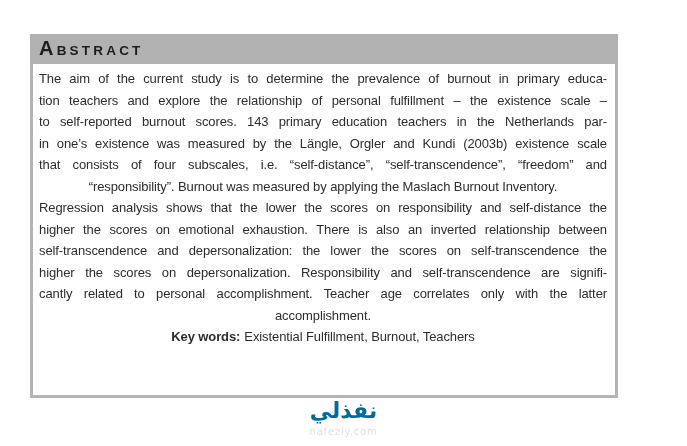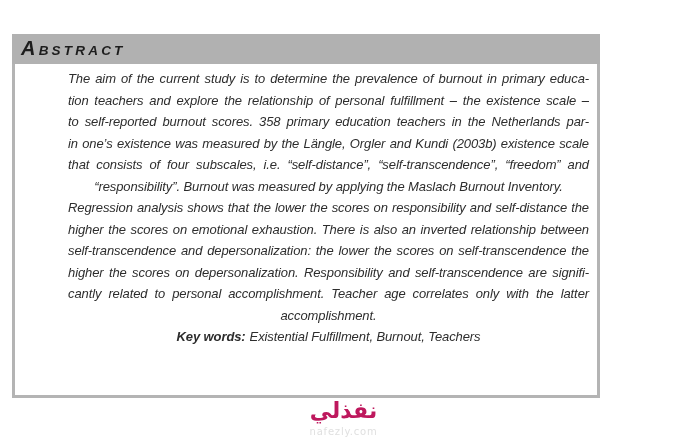--- a/index.html
+++ b/index.html
@@ -6,23 +6,22 @@
   html, body {
     width: 687px; height: 446px;
     background: #ffffff;
     overflow: hidden;
     font-family: "Liberation Sans", "DejaVu Sans", sans-serif;
   }
   .page { position: relative; width: 687px; height: 446px; background: #ffffff; }
 
   .abstract-panel {
     position: absolute;
-    left: 12px; top: 34px;
+    left: 30px; top: 34px;
     width: 588px;
-    font-style: italic;
   }
   .abstract-header {
     height: 30px;
     background: #b1b1b1;
     display: flex;
     align-items: center;
     padding-left: 9px;
   }
   .abstract-title {
     font-weight: 700;
@@ -43,21 +42,20 @@
     padding: 4px 8px 0 6px;
     background: #ffffff;
   }
   .line {
     height: 21.5px;
     line-height: 21.5px;
     font-size: 13px;
     letter-spacing: -0.1px;
     color: #2d2d2d;
     white-space: normal;
-    margin-left: 47px;
   }
   .line.just {
     text-align: justify;
     text-align-last: justify;
   }
   .line.end { text-align: center; }
   .kw-label { font-weight: 700; margin-right: 4px; }
   .kw-value { font-weight: 400; }
 
   .watermark {
@@ -66,21 +64,21 @@
     left: 0; right: 0;
     text-align: center;
     user-select: none;
     pointer-events: none;
   }
   .watermark-arabic {
     font-family: "DejaVu Sans", sans-serif;
     font-size: 22px;
     font-weight: 700;
     line-height: 26px;
-    color: #be185d;
+    color: #0369a1;
     direction: rtl;
   }
   .watermark-site {
     font-family: "DejaVu Sans", sans-serif;
     font-size: 10px;
     line-height: 15px;
     letter-spacing: 0.8px;
     color: #e0e0e0;
   }
 </style>
@@ -91,21 +89,21 @@
 
   <div class="abstract-panel">
 
     <div class="abstract-header">
       <h1 class="abstract-title">Abstract</h1>
     </div>
 
     <div class="abstract-body">
       <div class="line just">The aim of the current study is to determine the prevalence of burnout in primary educa-</div>
       <div class="line just">tion teachers and explore the relationship of personal fulfillment – the existence scale –</div>
-      <div class="line just">to self-reported burnout scores. 358 primary education teachers in the Netherlands par-</div>
+      <div class="line just">to self-reported burnout scores. 143 primary education teachers in the Netherlands par-</div>
       <div class="line just">in one’s existence was measured by the Längle, Orgler and Kundi (2003b) existence scale</div>
       <div class="line just">that consists of four subscales, i.e. “self-distance”, “self-transcendence”, “freedom” and</div>
       <div class="line end">“responsibility”. Burnout was measured by applying the Maslach Burnout Inventory.</div>
 
       <div class="line just">Regression analysis shows that the lower the scores on responsibility and self-distance the</div>
       <div class="line just">higher the scores on emotional exhaustion. There is also an inverted relationship between</div>
       <div class="line just">self-transcendence and depersonalization: the lower the scores on self-transcendence the</div>
       <div class="line just">higher the scores on depersonalization. Responsibility and self-transcendence are signifi-</div>
       <div class="line just">cantly related to personal accomplishment. Teacher age correlates only with the latter</div>
       <div class="line end">accomplishment.</div>

